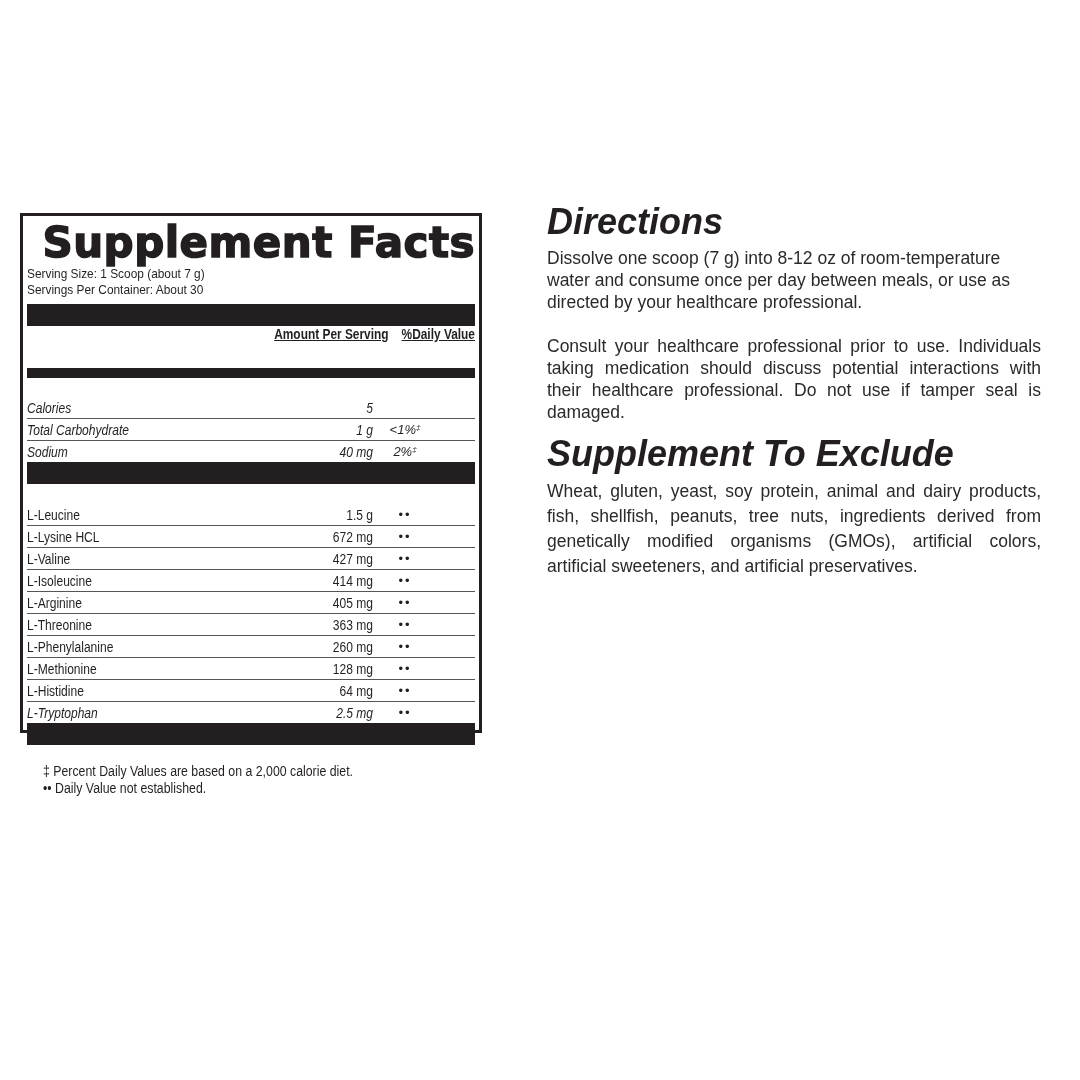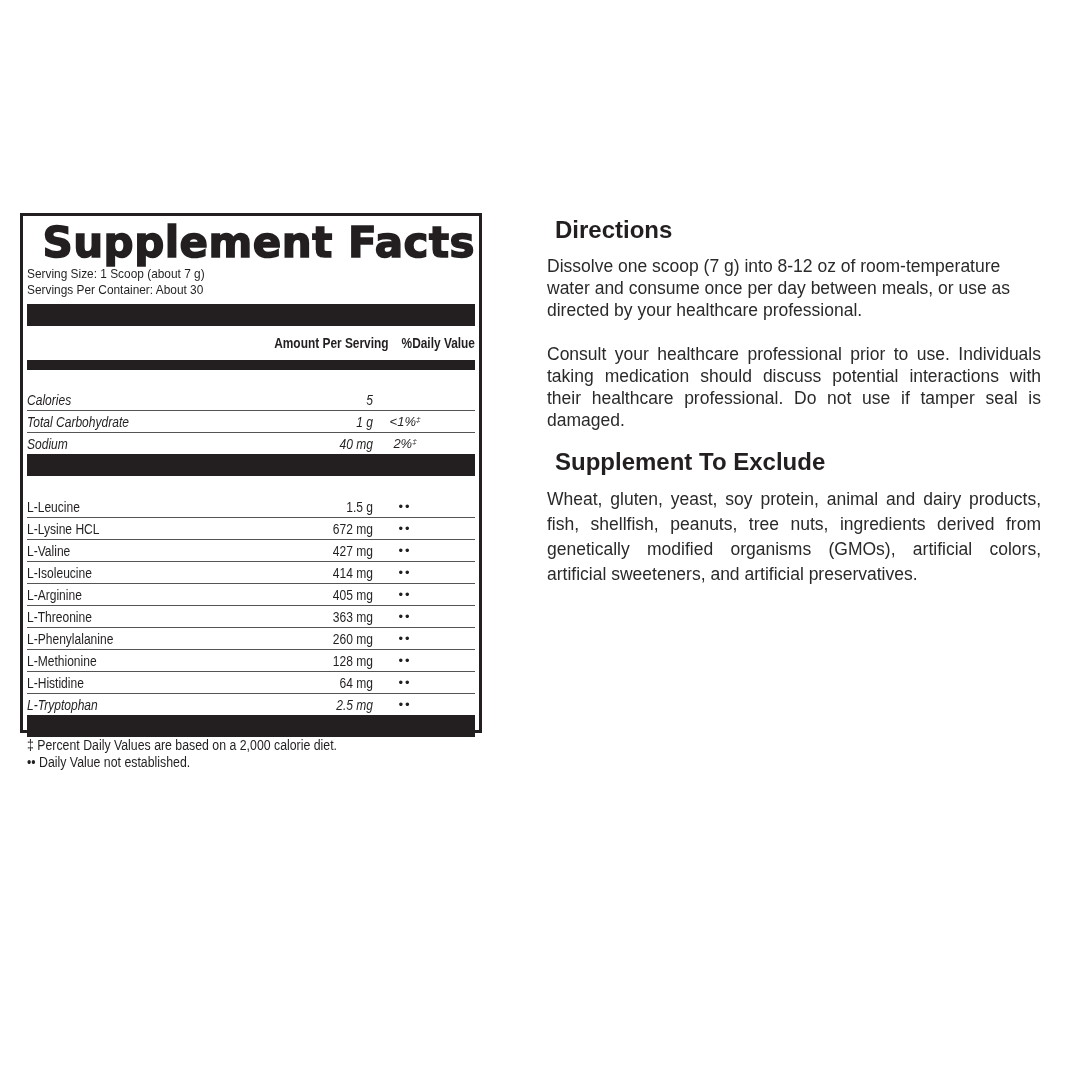--- a/index.html
+++ b/index.html
@@ -18,45 +18,45 @@
     letter-spacing: 0.5px; line-height: 46px; margin-top: 4px; white-space: nowrap;
     transform: scaleX(1.0); transform-origin: left; text-align: right;
     -webkit-text-stroke: 1.5px #231f20;
   }
   .serving { font-size: 13.5px; line-height: 16px; transform: scaleX(0.88); transform-origin: left; white-space: nowrap; }
   .bar { background: #231f20; }
   .bar.thick { height: 22px; }
   .bar.mid { height: 10px; }
   .bar.tall { height: 22px; }
   .colhead {
-    display: flex; justify-content: flex-end; align-items: center; height: 34px;
-    font-weight: bold; font-size: 14px;
+    display: flex; justify-content: flex-end; height: 42px;
+    font-weight: bold; font-size: 14px; text-decoration: underline;
   }
   .colhead span { transform: scaleX(0.85); transform-origin: right; white-space: nowrap; }
   .colhead .amt { margin-right: -14px; }
   .colhead .dv { width: 100px; text-align: right; }
   .row {
     display: flex; align-items: center; height: 21px; border-bottom: 1.5px solid #555;
     font-size: 14px;
   }
   .row:last-child { border-bottom: none; }
   .row .name { flex: 1; transform: scaleX(0.86); transform-origin: left; white-space: nowrap; }
   .row .amount { width: 120px; text-align: right; transform: scaleX(0.86); transform-origin: right; white-space: nowrap; position: relative; left: -102px; }
   .row .dv { width: 100px; text-align: center; position: absolute; right: 20px; font-size: 13px; }
   .row { position: relative; }
   .dv sup { font-size: 8px; vertical-align: 4px; }
   .dots { font-size: 10px; letter-spacing: 2px; vertical-align: 2px; }
-  .foot { font-size: 14px; line-height: 17px; padding-top: 0; }
+  .foot { font-size: 14px; line-height: 17px; padding-top: 18px; margin-left: 16px; }
   .foot div { transform: scaleX(0.88); transform-origin: left; white-space: nowrap; }
 
   .right {
     position: absolute; left: 547px; top: 205px; width: 503px;
     font-family: "Liberation Sans", sans-serif; color: #231f20;
   }
-  .right h2 { font-size: 24px; font-weight: bold; margin: 8px; line-height: 34px; }
+  .right h2 { font-size: 36px; font-weight: bold; margin: 0; line-height: 34px; font-style: italic; }
   .right p {
     font-size: 17.5px; line-height: 22px; margin: 8px 9px 0 0; text-align: justify; color: #2a2a2a;
   }
   .right p.left { text-align: left; }
 </style>
 </head>
 <body>
 
 <div class="facts">
   <div class="facts-inner">

